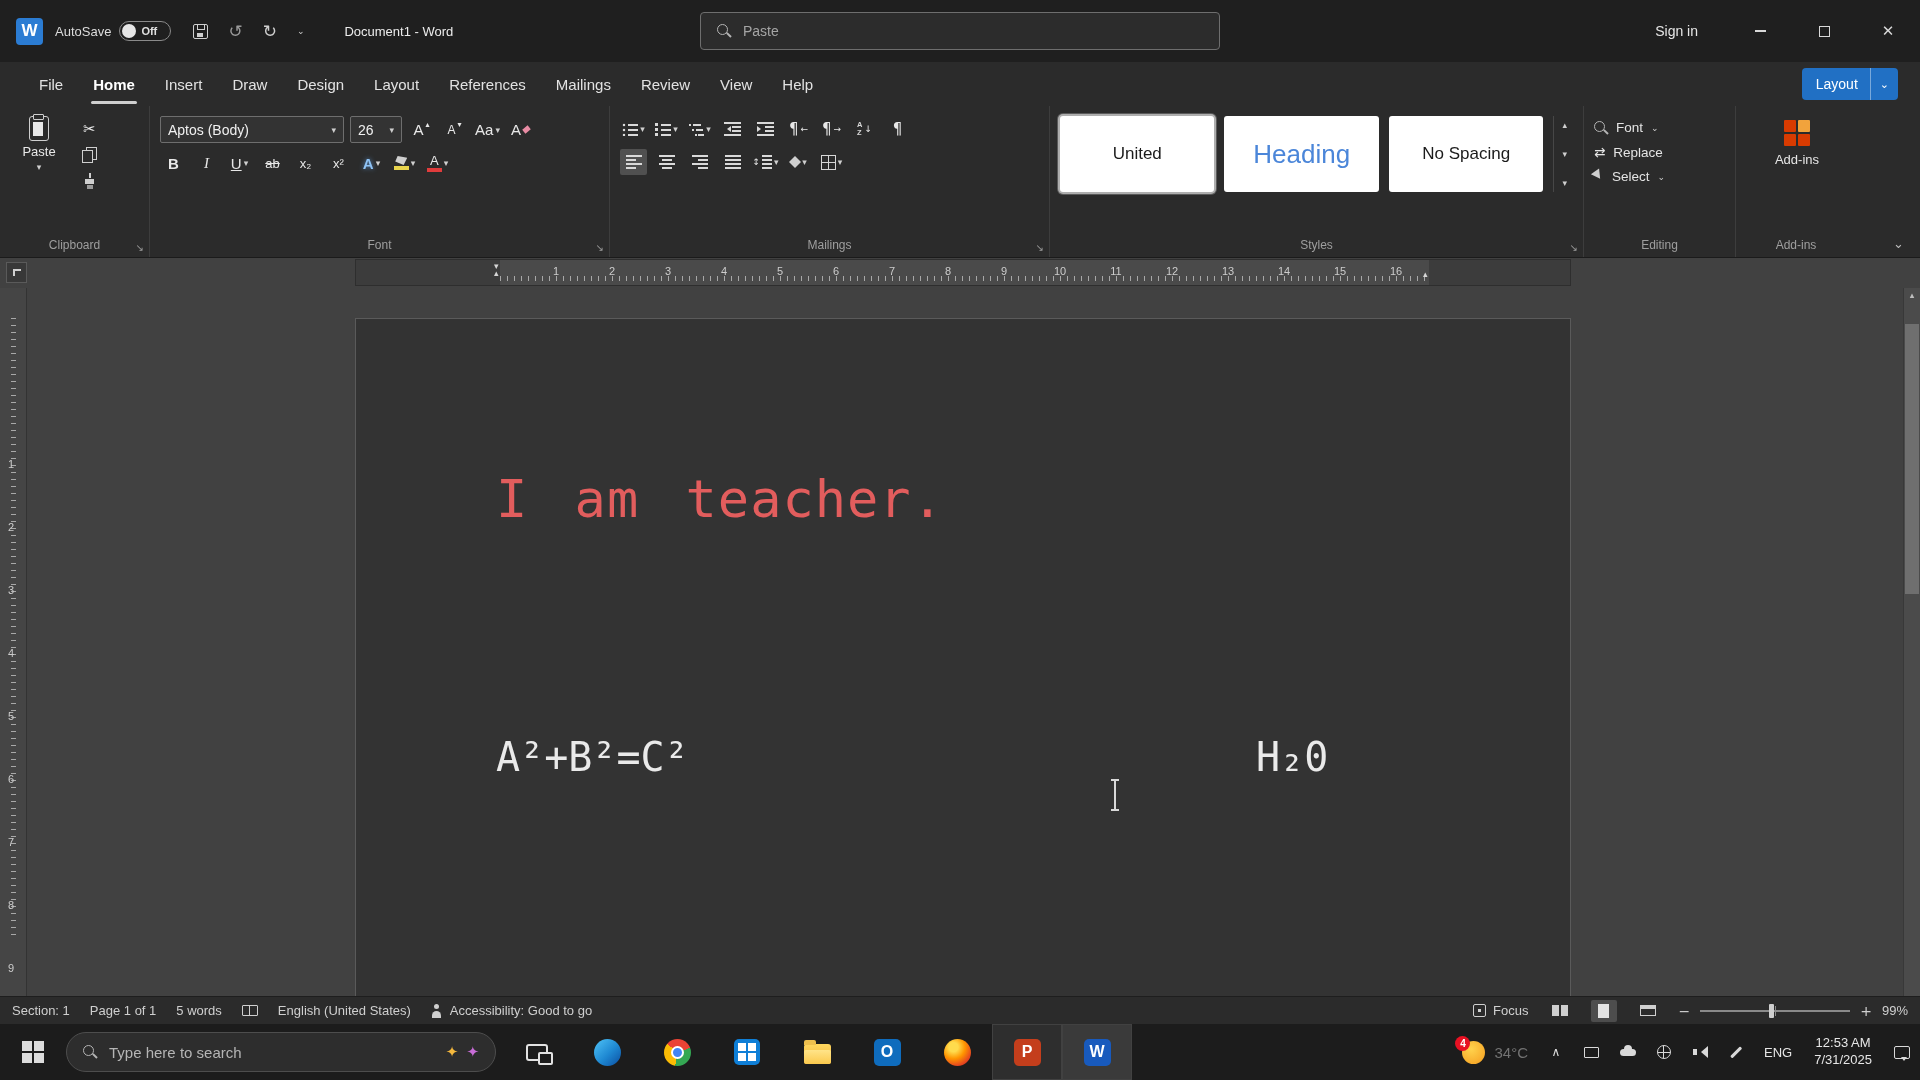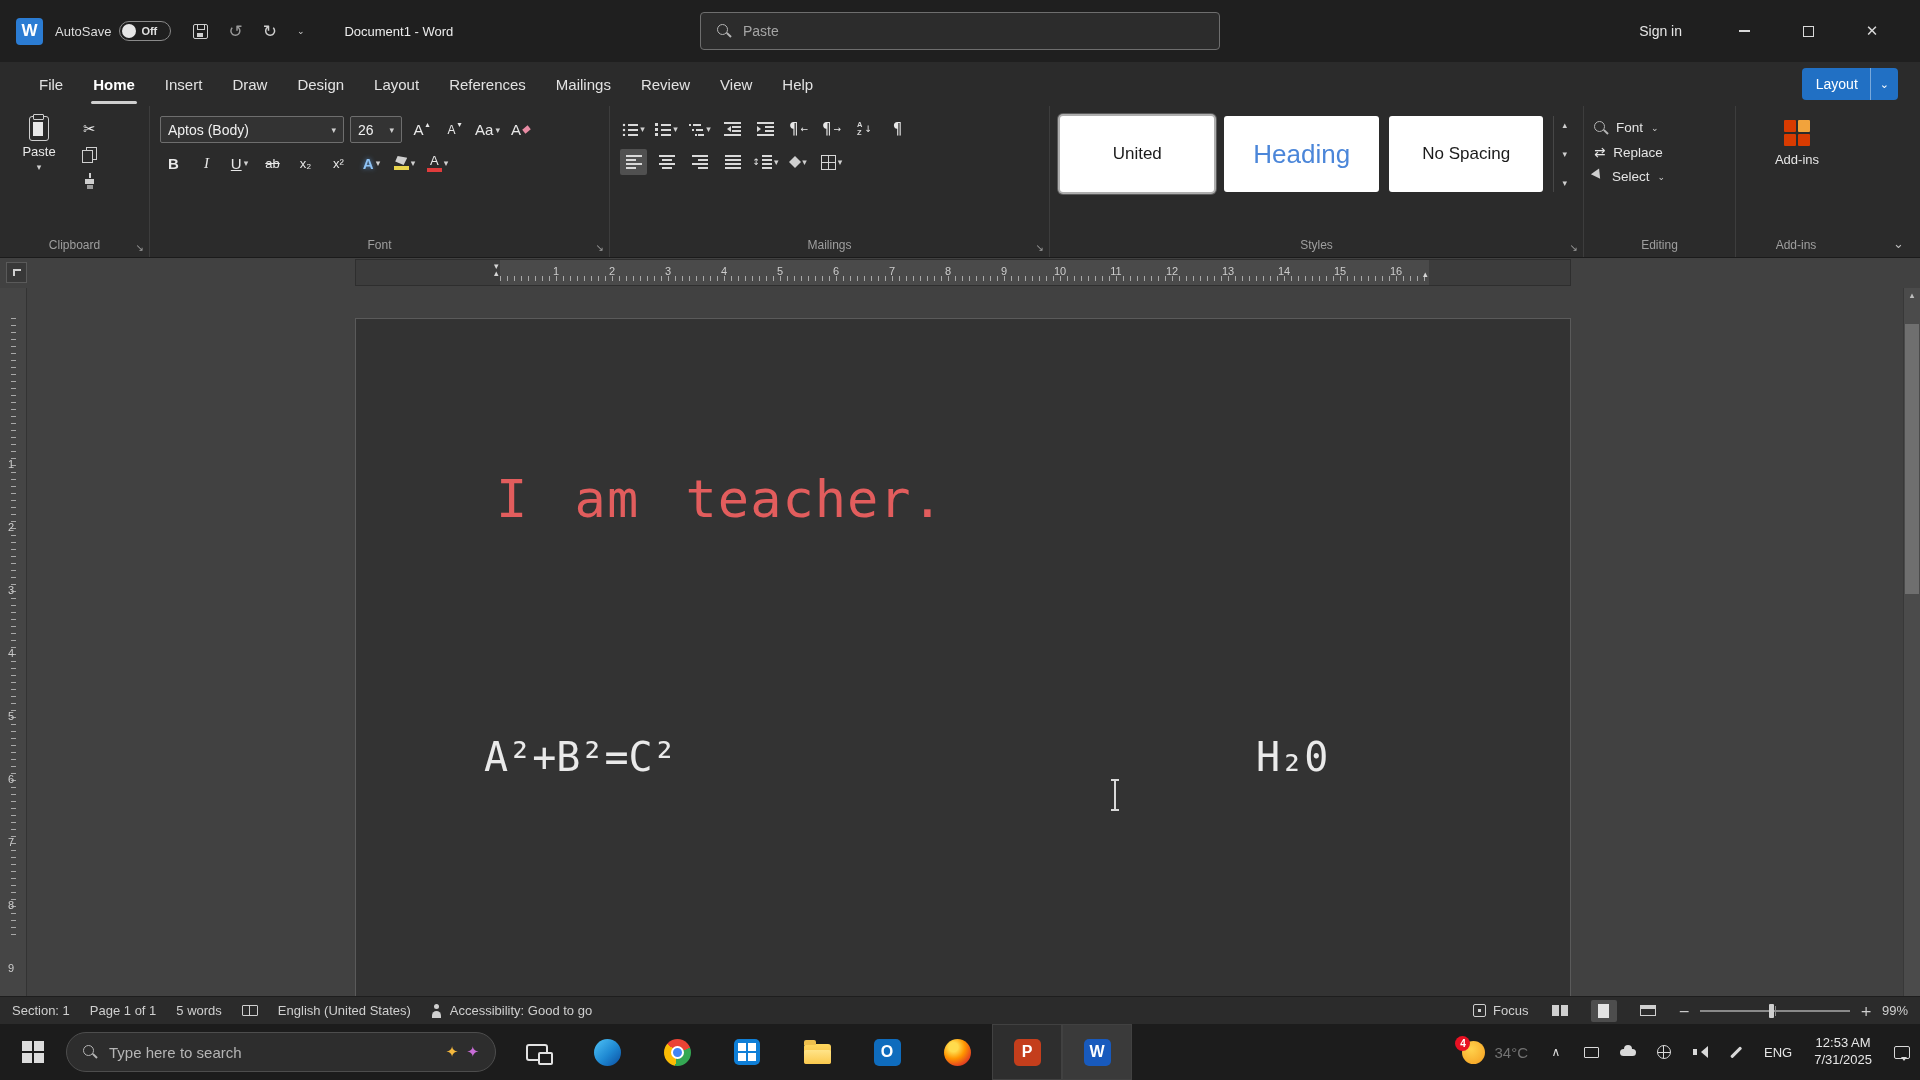--- a/index.html
+++ b/index.html
@@ -17,21 +17,21 @@
   .qat{display:flex;align-items:center;gap:20px;margin-left:10px;color:#cfcfcf}
   .qat .glyph{font-size:17px;font-family:"DejaVu Sans",sans-serif}
   .ic-save{width:15px;height:15px;border:1.5px solid #cfcfcf;border-radius:2px;position:relative;display:inline-block}
   .ic-save::before{content:"";position:absolute;top:-1px;left:3px;width:6px;height:5px;border:1.2px solid #cfcfcf;border-top:none}
   .ic-save::after{content:"";position:absolute;left:3px;bottom:1px;width:6px;height:4px;background:#cfcfcf}
   .doc-title{font-size:13px;color:#ececec;margin-left:28px}
   .tb-search{position:absolute;left:50%;top:12px;transform:translateX(-50%);width:520px;height:38px;background:#2c2c2c;border:1px solid #6e6e6e;border-radius:4px;display:flex;align-items:center;gap:12px;padding-left:16px;color:#a5a5a5;font-size:14px}
   .ic-search{width:14px;height:14px;position:relative;display:inline-block;flex:0 0 auto}
   .ic-search::before{content:"";position:absolute;left:0;top:0;width:9px;height:9px;border:1.6px solid #b5b5b5;border-radius:50%}
   .ic-search::after{content:"";position:absolute;left:9px;top:10px;width:6px;height:1.7px;background:#b5b5b5;transform:rotate(45deg)}
-  .tb-right{position:absolute;right:16px;top:0;height:100%;display:flex;align-items:stretch}
+  .tb-right{position:absolute;right:0;top:0;height:100%;display:flex;align-items:stretch}
   .signin{display:flex;align-items:center;padding:0 30px;font-size:14px;color:#e6e6e6}
   .win-btn{width:64px;display:flex;align-items:center;justify-content:center}
   .ic-min{width:11px;height:2px;background:#d9d9d9}
   .ic-max{width:11px;height:11px;border:1.4px solid #d9d9d9}
   .ic-close{font-size:15px;color:#d9d9d9;font-family:"DejaVu Sans",sans-serif}
 
   
   .tabsrow{height:44px;background:#2b2b2b;display:flex;align-items:center;padding-left:24px;position:relative;flex:0 0 auto}
   .tab{padding:0 15px;height:100%;display:flex;align-items:center;font-size:15px;color:#e2e2e2;position:relative}
   .tab.selected{color:#ffffff;font-weight:bold}
@@ -128,21 +128,21 @@
   .marker{position:absolute;color:#d6d6d6;font-size:9px;line-height:.75;display:flex;flex-direction:column;align-items:center;font-family:"DejaVu Sans",sans-serif}
 
   
   .docarea{flex:1 1 auto;position:relative;background:#414141;overflow:hidden}
   .v-ruler{position:absolute;left:0;top:0;bottom:0;width:27px;background:#454545;border-right:1px solid #333}
   .v-ticks{position:absolute;left:11px;top:30px;width:5px;height:620px;background:repeating-linear-gradient(180deg,#a8a8a8 0 1px,transparent 1px 7px)}
   .vnum{position:absolute;left:0;width:22px;text-align:center;font-size:11px;color:#cdcdcd}
   .page{position:absolute;left:355px;top:30px;width:1216px;height:1000px;background:#333333;border:1px solid #5a5a5a}
   .doc-line1{position:absolute;left:140px;top:150px;font-family:"DejaVu Sans Mono",monospace;font-size:52px;color:var(--doc-text-red,#e25d5d);word-spacing:14px;letter-spacing:1px}
   .doc-formula{position:absolute;top:415px;font-family:"DejaVu Sans Mono",monospace;font-size:40px;color:#eaeaea}
-  .f1{left:128px}.f2{left:900px}
+  .f1{left:140px}.f2{left:900px}
   .ibeam{position:absolute;left:758px;top:462px;width:2px;height:28px;background:#d9d9d9}
   .ibeam::before,.ibeam::after{content:"";position:absolute;left:-3px;width:8px;height:2px;background:#d9d9d9}
   .ibeam::before{top:-2px}.ibeam::after{bottom:-2px}
   .scrollbar{position:absolute;right:0;top:0;bottom:0;width:17px;background:#4b4b4b;border-left:1px solid #383838}
   .scroll-thumb{position:absolute;left:1px;right:1px;top:36px;height:270px;background:#6f6f6f}
   .scroll-up{position:absolute;top:2px;left:0;right:0;text-align:center;font-size:9px;color:#bdbdbd;font-family:"DejaVu Sans",sans-serif}
 
   
   .statusbar{height:28px;background:#2b2b2b;border-top:1px solid #1e1e1e;display:flex;align-items:center;padding:0 12px;gap:20px;font-size:13px;color:#cfcfcf;flex:0 0 auto}
   .sb-item{display:flex;align-items:center;gap:7px}

